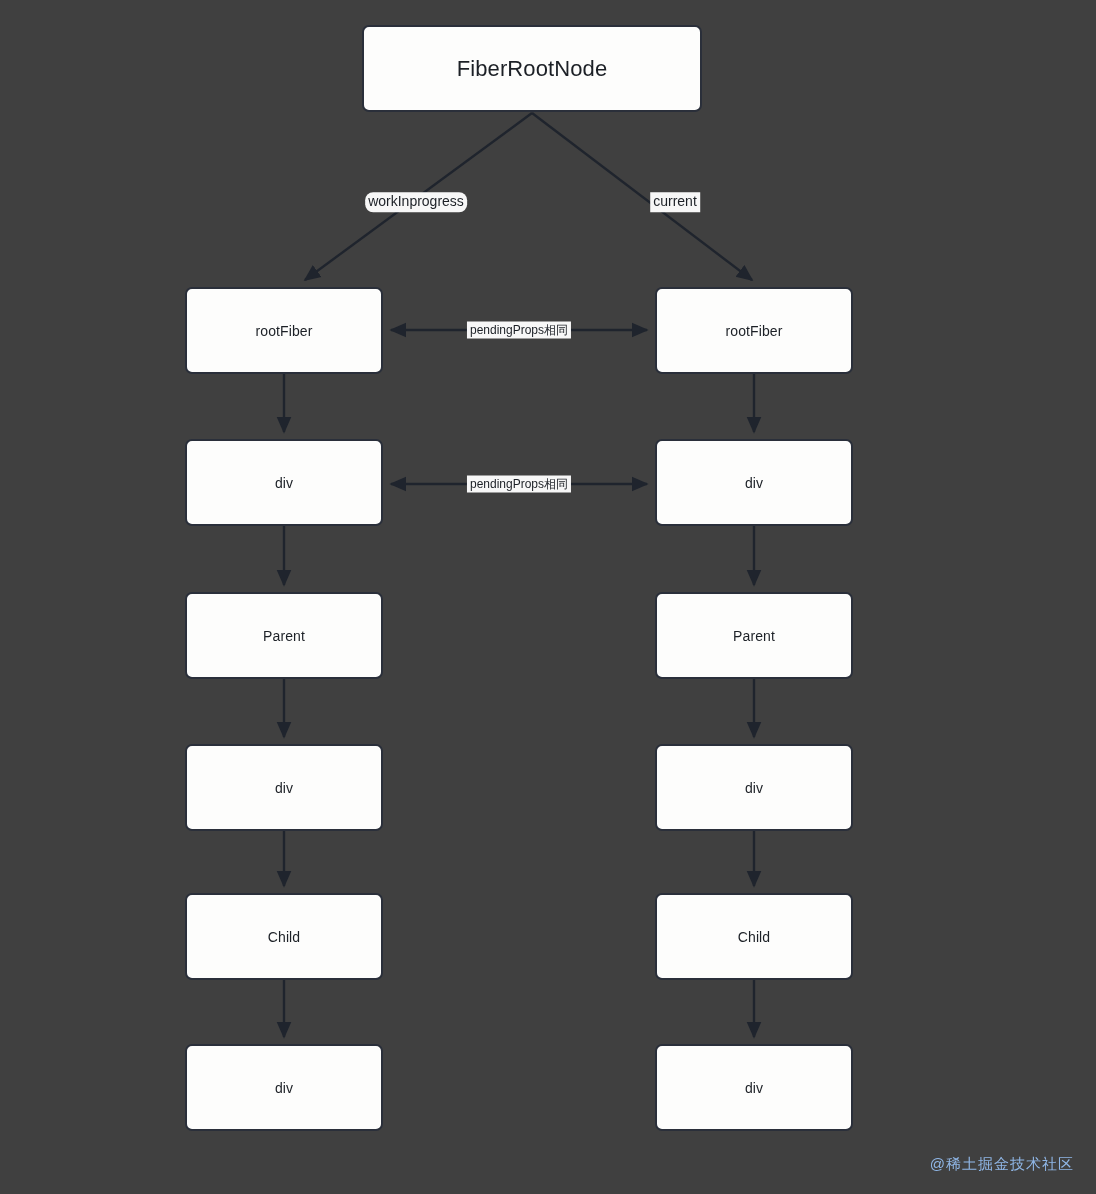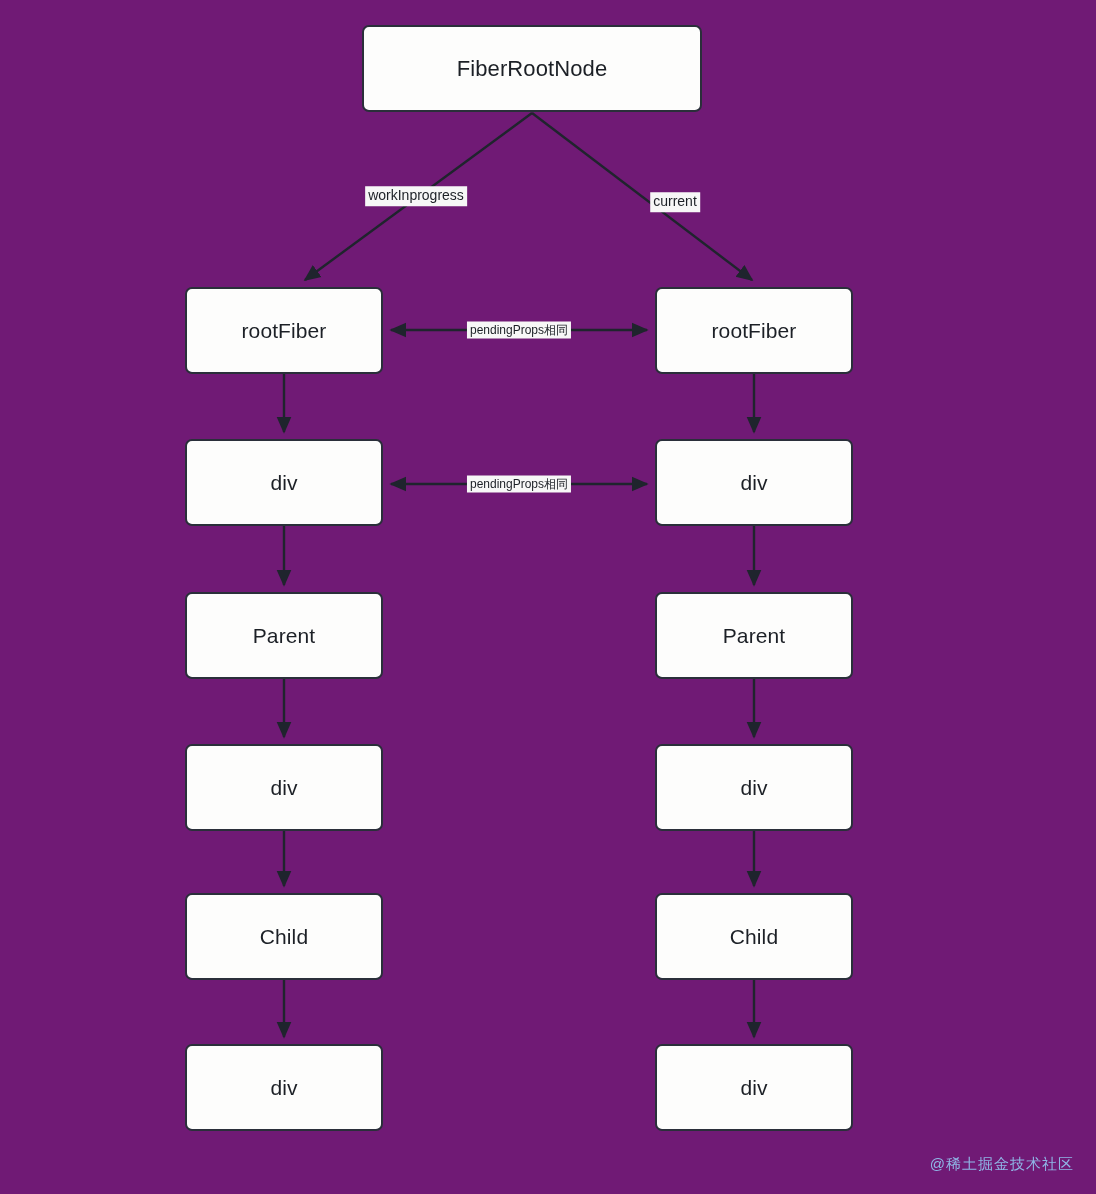--- a/index.html
+++ b/index.html
@@ -7,41 +7,41 @@
     padding: 0;
   }
   body {
     font-family: "Liberation Sans", sans-serif;
     background: #ffffff;
   }
   #canvas {
     position: relative;
     width: 1096px;
     height: 1194px;
-    background: #701a75;
+    background: #404040;
     overflow: hidden;
   }
   #edges {
     position: absolute;
     left: 0;
     top: 0;
     width: 1096px;
     height: 1194px;
   }
   .node {
     position: absolute;
     box-sizing: border-box;
     background: #fdfdfc;
     border: 2.2px solid #2a2f3a;
     border-radius: 7px;
     display: flex;
     align-items: center;
     justify-content: center;
     color: #1c2026;
-    font-size: 21px;
+    font-size: 14px;
     font-weight: 400;
     letter-spacing: 0.1px;
     line-height: 1;
     white-space: nowrap;
   }
   .node.root {
     font-size: 22px;
   }
   .edge-label {
     position: absolute;
@@ -124,21 +124,21 @@
     </g>
     <g>
       <path d="M 391 484 L 647 484" stroke="#1f242d" stroke-width="2.4" fill="none" marker-start="url(#arrow)" marker-end="url(#arrow)"></path>
     </g>
   </svg>
 
   <div class="node root" style="left:362px; top:25px; width:340px; height:87px;">
     <span>FiberRootNode</span>
   </div>
 
-  <div class="edge-label" style="left:416px; top:196px;">
+  <div class="edge-label" style="left:416px; top:202px;border-radius:8px;">
     <span>workInprogress</span>
   </div>
   <div class="edge-label" style="left:645px; top:202px;margin-left:30px;">
     <span>current</span>
   </div>
 
   <div class="node" style="left:185px; top:287px; width:198px; height:87px;">
     <span>rootFiber</span>
   </div>
   <div class="node" style="left:185px; top:439px; width:198px; height:87px;">

